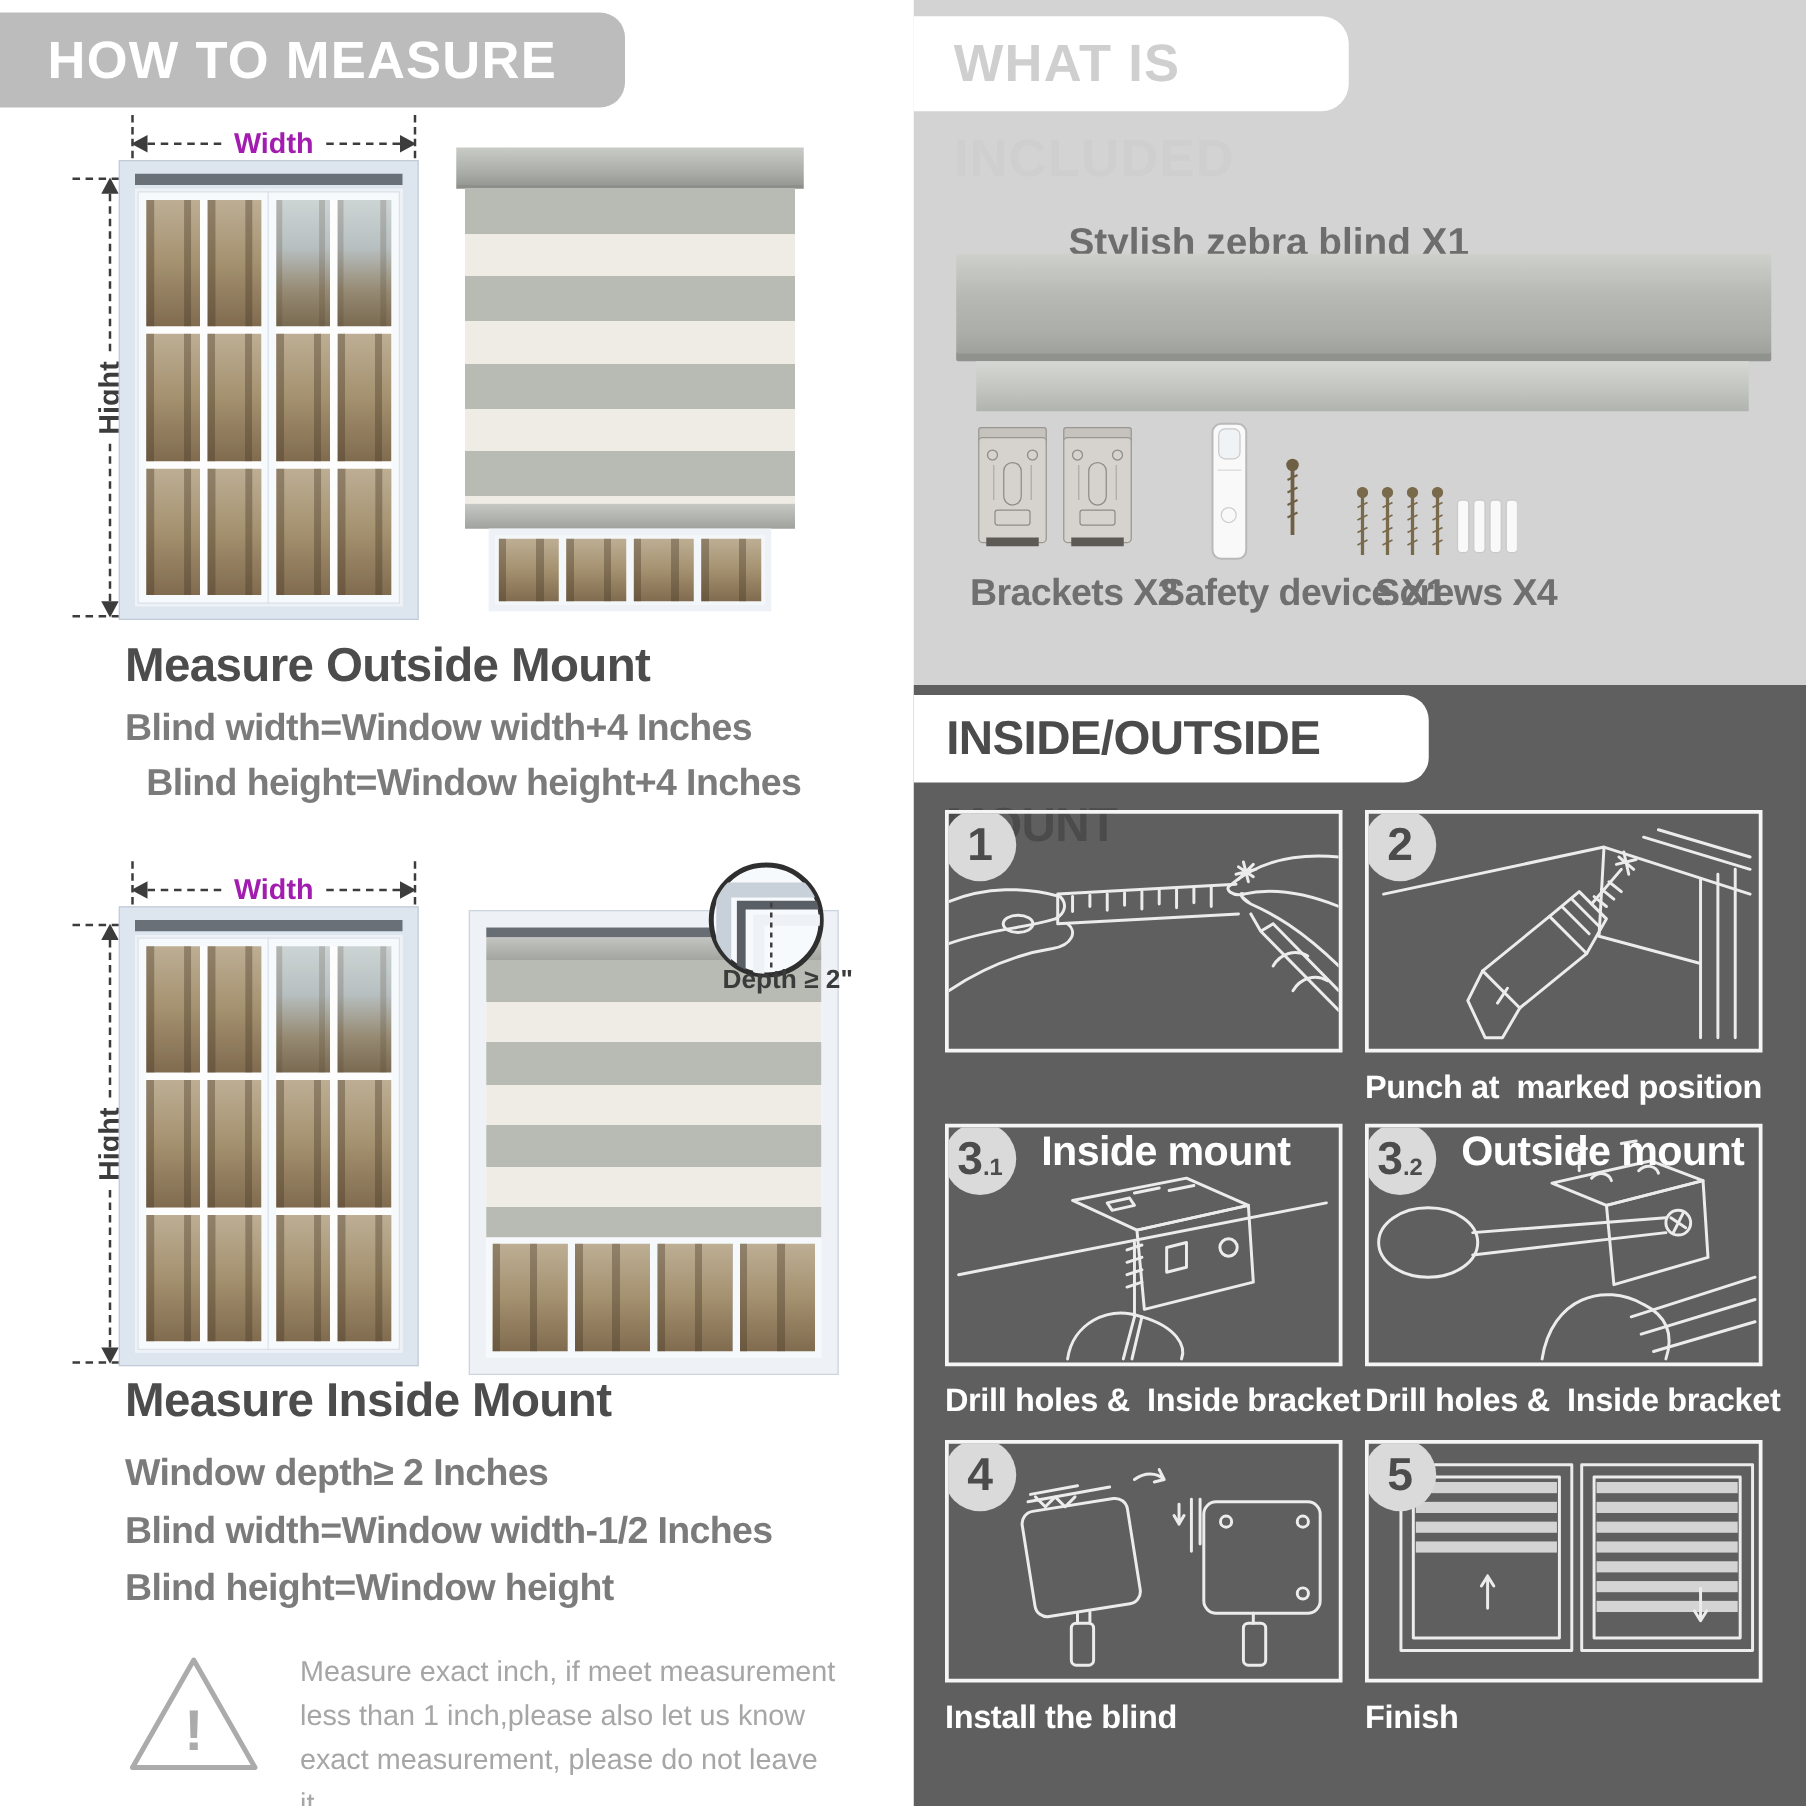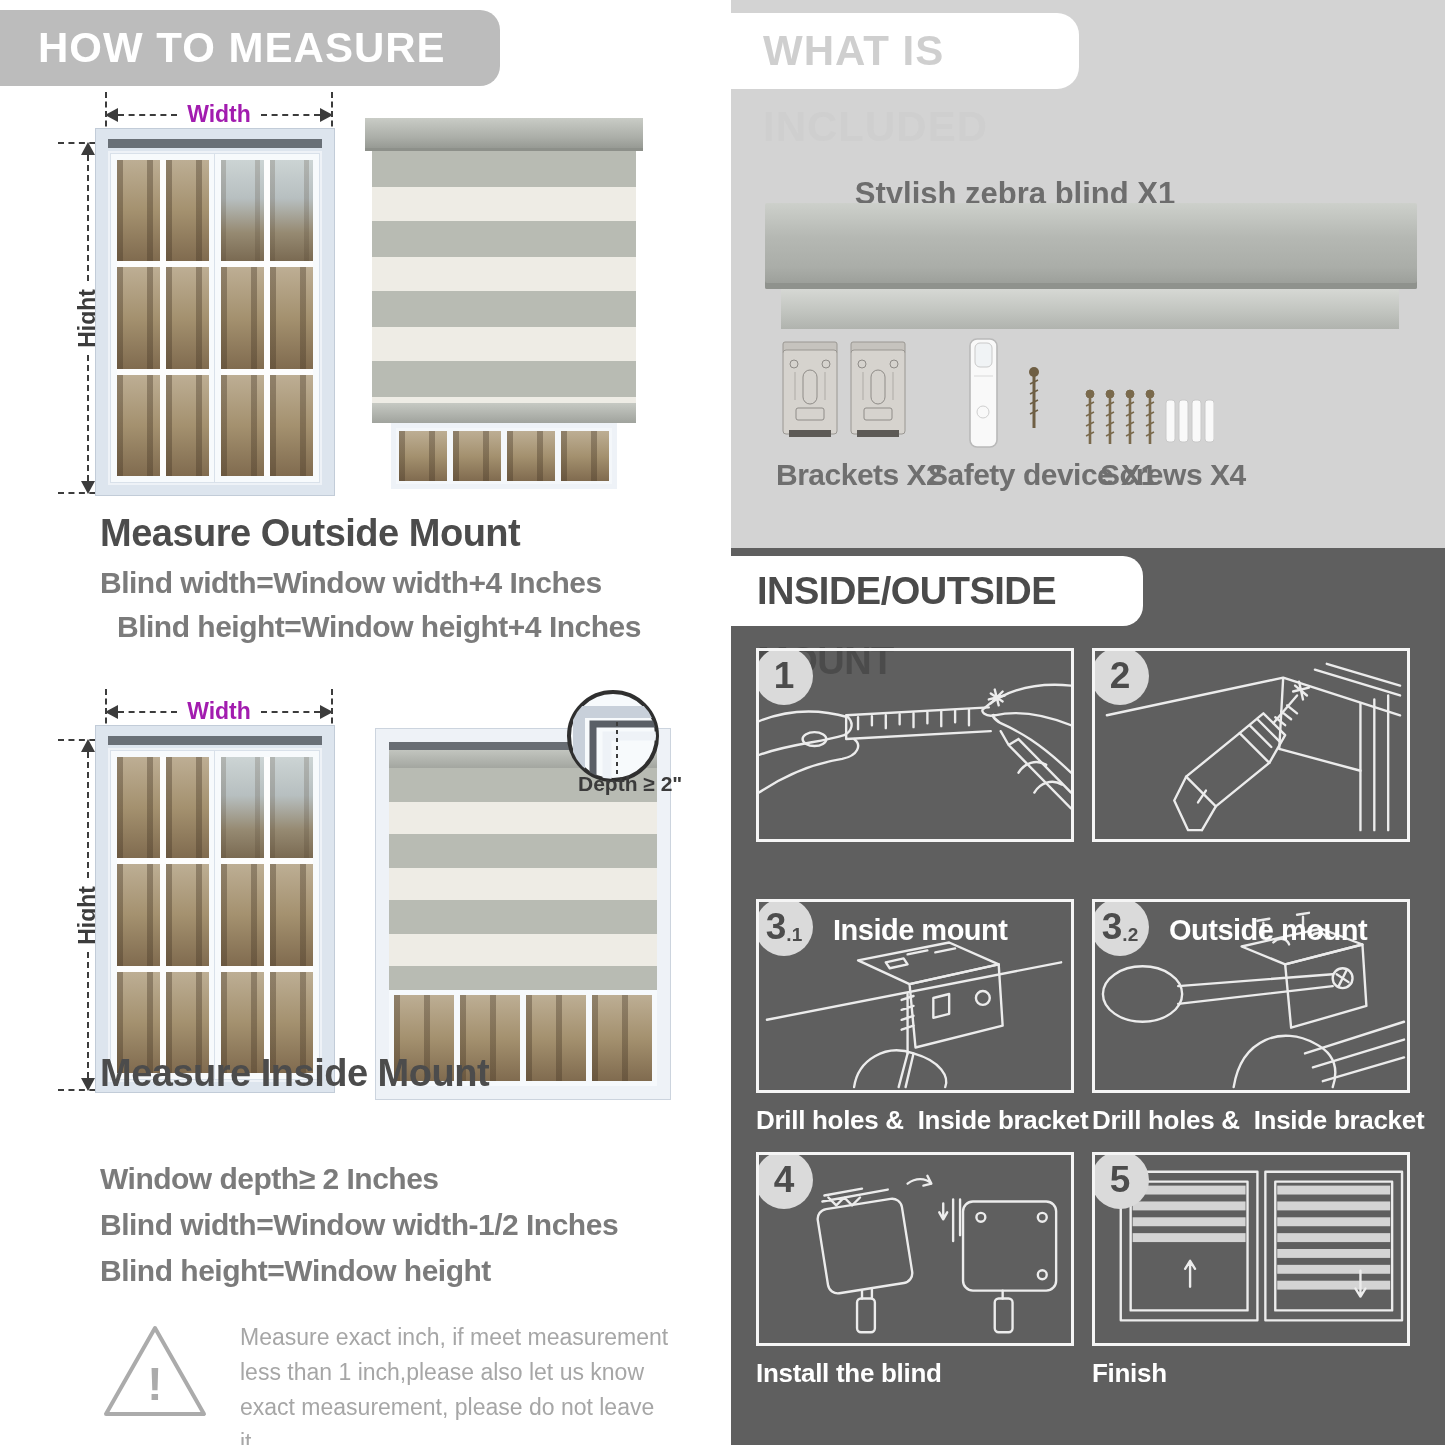--- a/index.html
+++ b/index.html
@@ -100,21 +100,21 @@
   }
   .step { position:absolute; width:318px; }
   .frame { position:relative; height:188px; border:3px solid #f5f5f5; overflow:hidden; }
   .frame svg { display:block; width:100%; height:100%; }
   .badge {
     position:absolute; top:-4px; left:-4px; width:58px; height:58px; border-radius:50%;
     background:#dadada; color:#4c4c4c; display:flex; align-items:center; justify-content:center;
     font-weight:bold; font-size:37px;
   }
   .badge .sub { font-size:19px; margin-top:16px; }
-  .stitle { position:absolute; top:12px; left:74px; color:#ffffff; font-weight:bold; font-size:29px; letter-spacing:-0.5px; }
+  .stitle { position:absolute; top:0; left:74px; color:#ffffff; font-weight:bold; font-size:33px; letter-spacing:-0.5px; }
   .caption { margin-top:12px; color:#ffffff; font-weight:bold; font-size:26px; letter-spacing:-0.3px; white-space:pre; }
 
   .illus-stroke { stroke:#ececec; stroke-width:2.4; fill:none; stroke-linecap:round; stroke-linejoin:round; }
 </style>
 </head>
 <body>
 
 <div class="abs hdr-left">HOW TO MEASURE</div>
 
 <div class="abs harrow" style="left:105px; top:101px; width:228px;">
@@ -240,21 +240,21 @@
   <circle cx="48" cy="48" r="44" fill="#f7fafc" stroke="#2f2f2f" stroke-width="4"></circle>
   <g clip-path="url(#magclip)">
     <path d="M14,92 V24 H92" stroke="#c8d0da" stroke-width="12" fill="none"></path>
     <path d="M28,92 V36 H92" stroke="#5a5f66" stroke-width="7" fill="none"></path>
     <path d="M42,92 V48 H92" stroke="#eef2f7" stroke-width="9" fill="none"></path>
     <path d="M52,34 V92" stroke="#3c3c3c" stroke-width="2" stroke-dasharray="4 4" fill="none"></path>
   </g>
 </svg>
 <div class="abs depth-lbl" style="left:578px; top:772px;">Depth ≥ 2"</div>
 
-<div class="abs mtitle" style="left:100px; top:1052px;">Measure Inside Mount</div>
+<div class="abs mtitle" style="left:100px; top:1100px;">Measure Inside Mount</div>
 <div class="abs mline" style="left:100px; top:1162px;">Window depth≥ 2 Inches</div>
 <div class="abs mline" style="left:100px; top:1208px;">Blind width=Window width-1/2 Inches</div>
 <div class="abs mline" style="left:100px; top:1254px;">Blind height=Window height</div>
 
 <svg class="abs" style="left:96px; top:1318px;" width="118" height="108" viewBox="0 0 118 108">
   <path d="M59,10 L108,96 L10,96 Z" fill="none" stroke="#ababab" stroke-width="4" stroke-linejoin="round"></path>
   <text x="59" y="82" text-anchor="middle" font-size="46" font-weight="bold" fill="#ababab">!</text>
 </svg>
 <div class="abs warn-text" style="left:240px; top:1320px;">Measure exact inch, if meet measurement less than 1 inch,please also let us know exact measurement, please do not leave it</div>
 
@@ -373,20 +373,21 @@
         <path d="M200,40 L216,36 M206,30 L210,48 M202,34 L214,44"></path>
         <path d="M122,156 L108,180 M92,126 L80,150 L94,180 L108,180 M112,140 L104,152"></path>
       </g>
     </svg>
     <div class="badge">
         <span>2</span>
         <span class="sub"></span>
       </div>
     <div class="stitle"></div>
   </div>
+  <div class="caption">Punch at  marked position</div>
 </div>
 
 <div class="step" style="left:756px; top:899px;">
   <div class="frame">
     <svg viewBox="0 0 315 188">
       <g class="illus-stroke">
         <path d="M8,118 L305,60"></path>
         <path d="M100,58 L192,40 L242,62 L152,82 Z"></path>
         <path d="M150,52 L170,48 M178,50 L198,46 M128,60 L146,56 L150,62 L132,66 Z"></path>
         <path d="M152,82 L242,62 L246,124 L158,146 Z"></path>

